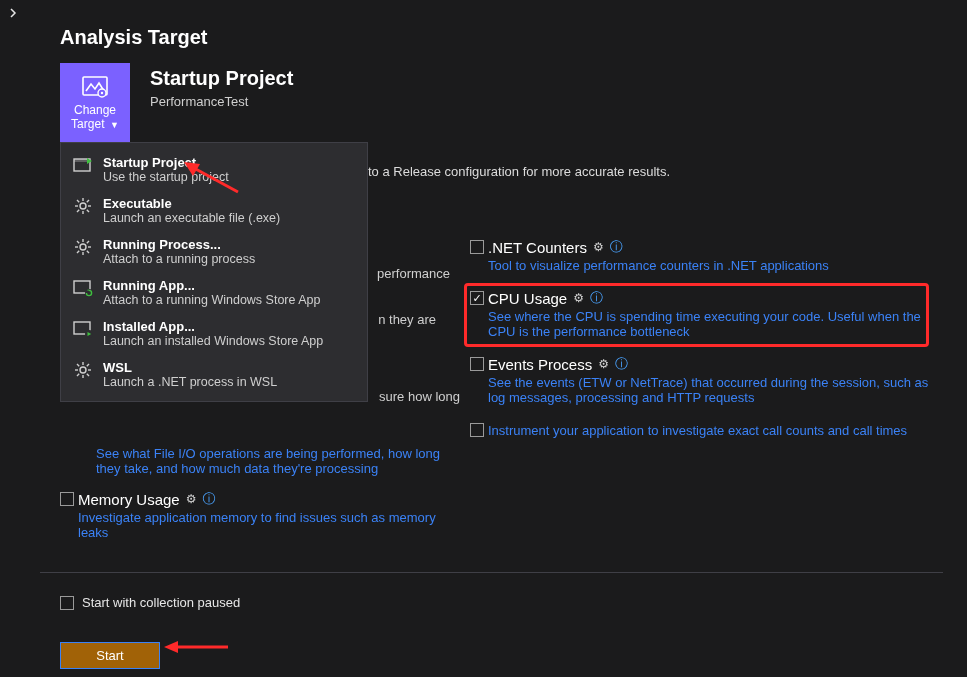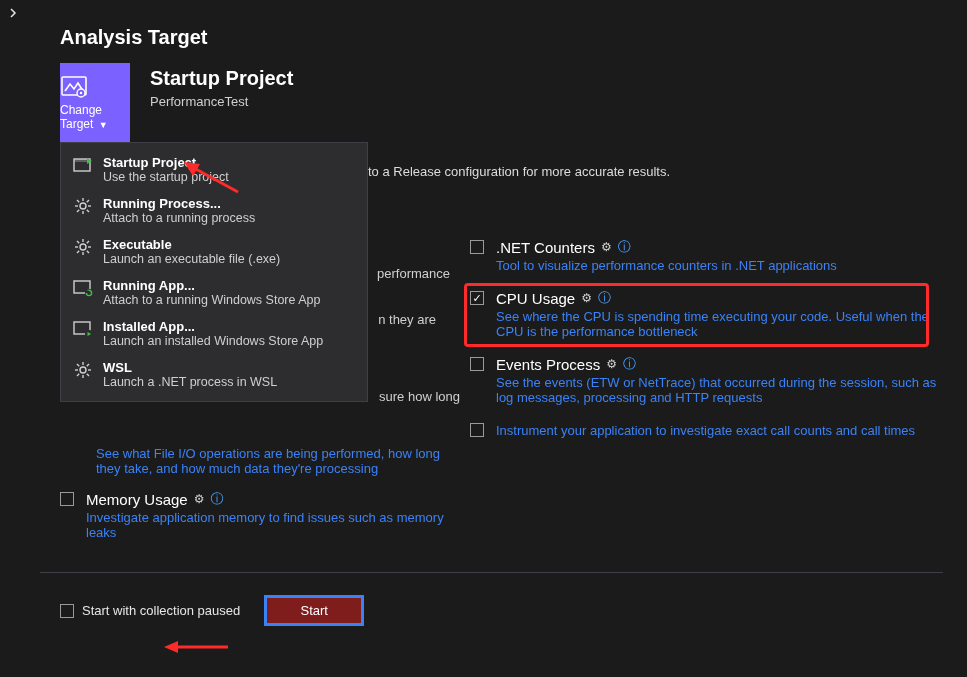--- a/index.html
+++ b/index.html
@@ -33,21 +33,21 @@
 
   
   .target-row { display: flex; gap: 20px; align-items: flex-start; }
   .change-target-tile {
     width: 70px;
     height: 80px;
     background: #7b61ff;
     color: #ffffff;
     display: flex;
     flex-direction: column;
-    align-items: flex-start;
+    align-items: center;
     justify-content: center;
     cursor: pointer;
     font-size: 12px;
     line-height: 1.2;
   }
   .change-target-tile .tile-icon {
     display: flex; align-items:center; justify-content:center;
     margin-bottom: 4px;
   }
   .change-target-tile .caret { font-size: 9px; margin-left: 3px; }
@@ -82,21 +82,21 @@
 
   
   .hint-line {
     position:absolute;
     top:164px; left:368px;
     color:#dcdcdc;
     font-size:13px;
   }
   .tool {
     display:flex;
-    gap:12px;
+    gap:4px;
     margin-bottom:16px;
   }
   .tool .cb {
     width:14px; height:14px;
     border:1px solid #9a9a9a;
     margin-top:2px;
     flex:0 0 14px;
     display:flex; align-items:center; justify-content:center;
     font-size:11px;
     cursor:pointer;
@@ -140,30 +140,31 @@
     top:572px;
     left:40px; right:24px;
     border-top:1px solid #3f3f46;
   }
 
   .start-row {
     position:absolute;
     top:595px;
     left:60px;
     display:flex;
-    gap:24px;
+    flex-direction:column;
+    gap:32px;
   }
   .start-row .opt {
     display:flex; align-items:center; gap:8px;
   }
   .start-btn {
     width:100px;
     padding:5px 0;
-    background:#7f1d1d;
-    border:3px solid #3b82f6;
+    background:#a16207;
+    border:1px solid #3b82f6;
     color:#fff;
     text-align:center;
     cursor:pointer;
   }
 
   
   .arrow {
     position:absolute;
     z-index:20;
     pointer-events:none;
@@ -238,43 +239,43 @@
             <line x1="1" y1="9" x2="4" y2="9"></line>
             <line x1="14" y1="9" x2="17" y2="9"></line>
             <line x1="3" y1="3" x2="5.2" y2="5.2"></line>
             <line x1="12.8" y1="12.8" x2="15" y2="15"></line>
             <line x1="3" y1="15" x2="5.2" y2="12.8"></line>
             <line x1="12.8" y1="5.2" x2="15" y2="3"></line>
           </g>
         </svg>
     </span>
     <div class="dd-text">
-      <div class="dd-title">Running Process...</div>
-      <div class="dd-desc">Attach to a running process</div>
+      <div class="dd-title">Executable</div>
+      <div class="dd-desc">Launch an executable file (.exe)</div>
     </div>
   </div>
   <div class="dd-item">
     <span class="dd-icon">
       <svg width="18" height="18" viewBox="0 0 18 18">
           <circle cx="9" cy="9" r="3" fill="none" stroke="#cfcfcf" stroke-width="1.4"></circle>
           <g stroke="#cfcfcf" stroke-width="1.4">
             <line x1="9" y1="1" x2="9" y2="4"></line>
             <line x1="9" y1="14" x2="9" y2="17"></line>
             <line x1="1" y1="9" x2="4" y2="9"></line>
             <line x1="14" y1="9" x2="17" y2="9"></line>
             <line x1="3" y1="3" x2="5.2" y2="5.2"></line>
             <line x1="12.8" y1="12.8" x2="15" y2="15"></line>
             <line x1="3" y1="15" x2="5.2" y2="12.8"></line>
             <line x1="12.8" y1="5.2" x2="15" y2="3"></line>
           </g>
         </svg>
     </span>
     <div class="dd-text">
-      <div class="dd-title">Executable</div>
-      <div class="dd-desc">Launch an executable file (.exe)</div>
+      <div class="dd-title">Running Process...</div>
+      <div class="dd-desc">Attach to a running process</div>
     </div>
   </div>
   <div class="dd-item">
     <span class="dd-icon">
       <svg width="20" height="18" viewBox="0 0 20 18">
           <rect x="1" y="2" width="16" height="12" fill="none" stroke="#cfcfcf" stroke-width="1.4"></rect>
           <circle cx="16" cy="14" r="4" fill="#2d2d30"></circle>
           <path d="M13.4 14 a2.6 2.6 0 1 0 2.6 -2.6" fill="none" stroke="#3fbf3f" stroke-width="1.4"></path>
           <path d="M15 10 l1.2 1.4 l-1.8 0.4 z" fill="#3fbf3f"></path>
         </svg>

